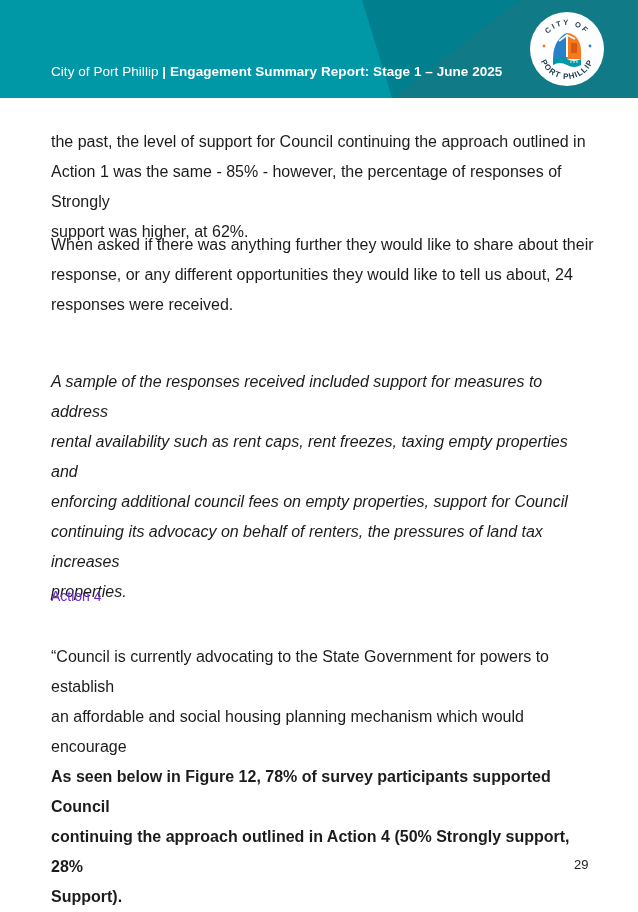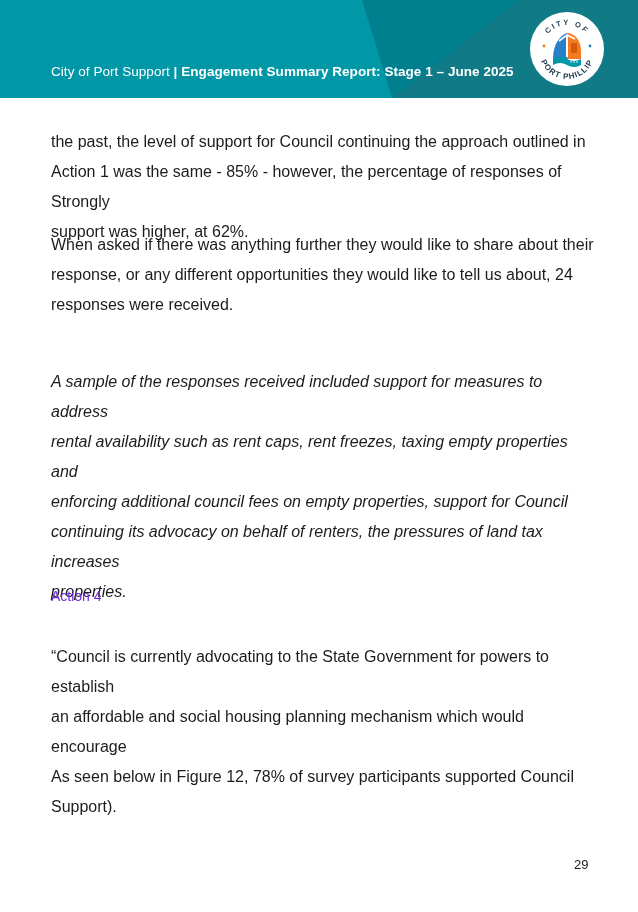--- a/index.html
+++ b/index.html
@@ -28,21 +28,21 @@
 </head>
 <body>
 
 <div class="header">
   <svg class="bg" width="638" height="98">
     <rect x="0" y="0" width="638" height="98" fill="#0097a7"></rect>
     <polygon points="362,0 638,0 638,98 392,98" fill="#00808f"></polygon>
     <polygon points="520,0 638,0 638,98 392,98" fill="#137a86" opacity="0.85"></polygon>
   </svg>
   <div class="header-title">
-    <span>City of Port Support</span><span class="bold"> | </span><span class="bold">Engagement Summary Report: Stage 1 – June 2025</span>
+    <span>City of Port Phillip</span><span class="bold"> | </span><span class="bold">Engagement Summary Report: Stage 1 – June 2025</span>
   </div>
   <svg class="logo" viewBox="0 0 76 76">
     <defs>
       <path id="arcTop" d="M 14,38 A 24,24 0 0,1 62,38"></path>
       <path id="arcBot" d="M 10,40 A 28,28 0 0,0 66,40"></path>
     </defs>
     <circle cx="38" cy="38" r="37" fill="#ffffff"></circle>
     <text font-size="7.5" font-weight="bold" fill="#1b3a4b" letter-spacing="2" font-family="Liberation Sans, sans-serif">
       <textPath href="#arcTop" startOffset="50%" text-anchor="middle">CITY OF</textPath>
     </text>
@@ -83,18 +83,19 @@
   <div>properties.</div>
 </div>
 
 <div class="h2">Action 4</div>
 
 <div class="para quote" style="top:642px;">
   <div>“Council is currently advocating to the State Government for powers to establish</div>
   <div>an affordable and social housing planning mechanism which would encourage</div>
 </div>
 
-<div class="para" style="top:762px;">
+<div class="para" style="top:762px;font-weight:bold;">
   <div>As seen below in Figure 12, 78% of survey participants supported Council</div>
+  <div>continuing the approach outlined in Action 4 (50% Strongly support, 28%</div>
   <div>Support).</div>
 </div>
 
 <div class="page-number">29</div>
 
 </body></html>

